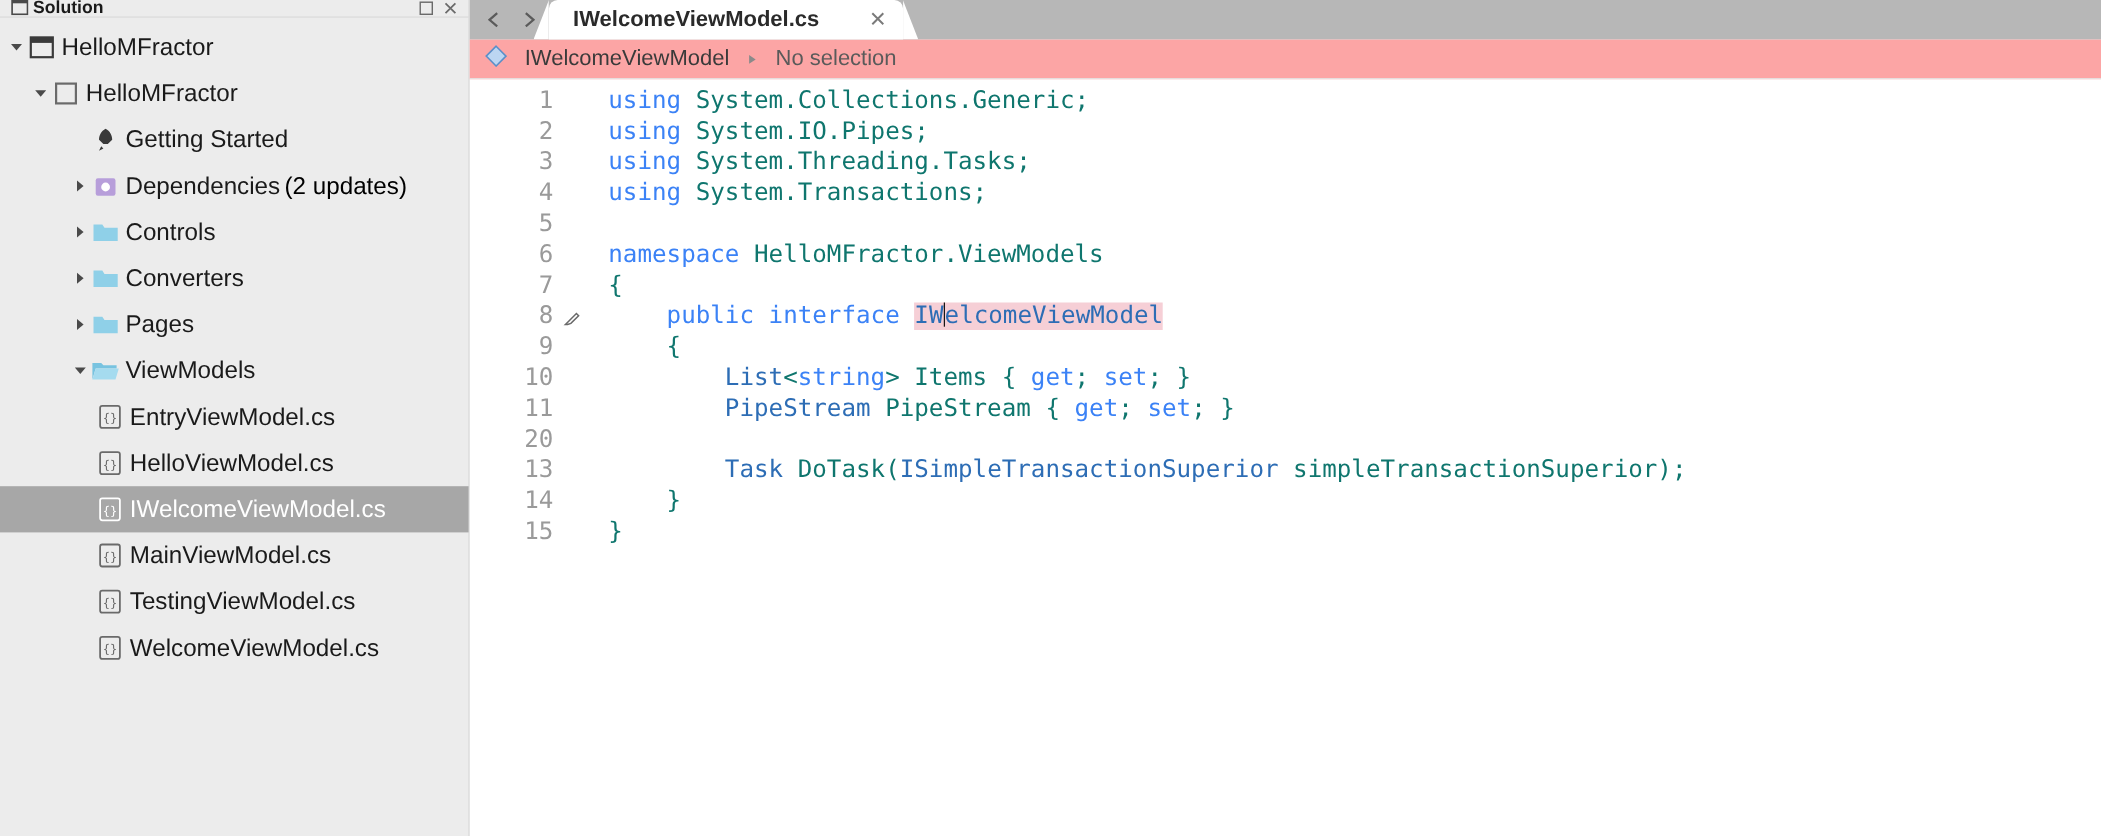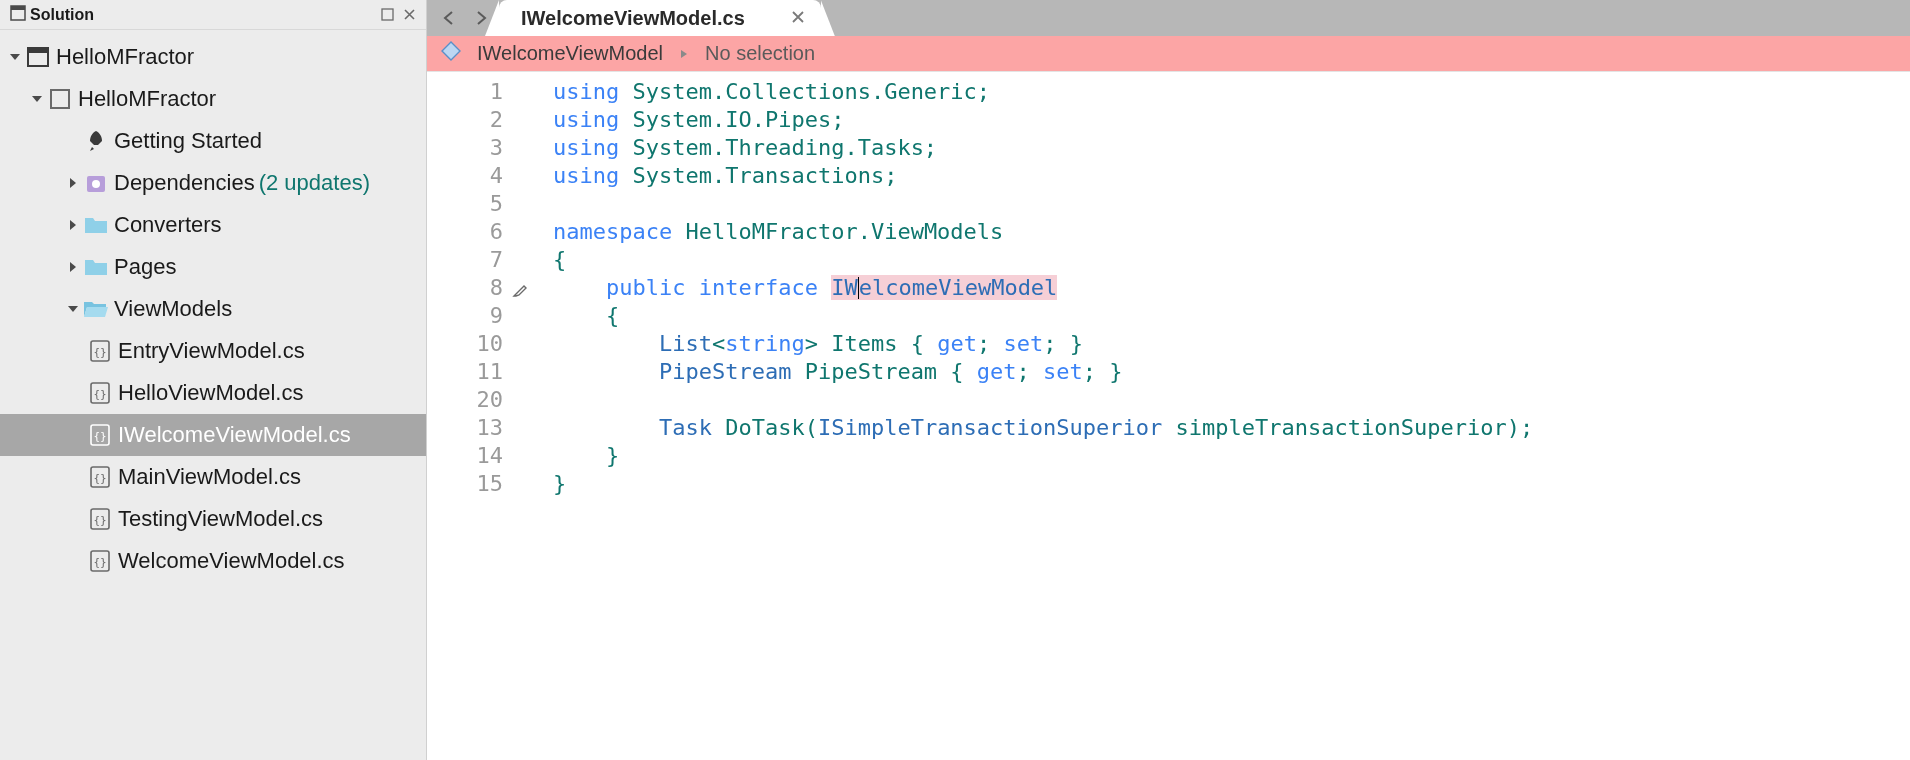--- a/index.html
+++ b/index.html
@@ -23,21 +23,21 @@
     background: #ececec;
     border-right: 1px solid #d0d0d0;
     display: flex;
     flex-direction: column;
   }
   .sidebar-header {
     display: flex;
     align-items: center;
     padding: 3px 8px 3px 10px;
     border-bottom: 1px solid #d8d8d8;
-    height: 30px;
+    height: 16px;
   }
   .sidebar-header .title {
     font-weight: 600;
     font-size: 16px;
     margin-left: 4px;
     flex: 1;
   }
   .sidebar-header .win-btn {
     width: 18px;
     height: 18px;
@@ -71,21 +71,21 @@
   }
   .tree-row .icon {
     width: 28px;
     display: flex;
     justify-content: center;
     align-items: center;
     margin-right: 4px;
   }
   .tree-row .label { }
   .tree-row .note {
-    color: #0f766e;
+    color: #000000;
     margin-left: 4px;
   }
   .indent-0 { padding-left: 6px; }
   .indent-1 { padding-left: 28px; }
   .indent-2 { padding-left: 64px; }
   .indent-3 { padding-left: 86px; }
   .folder-icon svg, .file-icon svg { display: block; }
   
   .editor-pane {
     flex: 1;
@@ -281,20 +281,33 @@
         <span class="icon">
           <svg width="24" height="24" viewBox="0 0 24 24">
               <rect x="3" y="5" width="18" height="16" rx="2" fill="#b79eda"></rect>
               <circle cx="12" cy="13" r="4" fill="#fff"></circle>
             </svg>
         </span>
         <span class="label">Dependencies</span>
         <span class="note">(2 updates)</span>
       </div>
 
+      <div class="tree-row indent-2">
+        <span class="chevron">
+          <svg width="12" height="12" viewBox="0 0 12 12">
+              <path d="M3 1 L9 6 L3 11 Z" fill="#4a4a4a"></path>
+            </svg>
+        </span>
+        <span class="icon folder-icon">
+          <svg width="24" height="20" viewBox="0 0 24 20">
+              <path d="M1 3 L9 3 L11 6 L23 6 L23 18 L1 18 Z" fill="#8fd0e8"></path>
+            </svg>
+        </span>
+        <span class="label">Controls</span>
+      </div>
 
       <div class="tree-row indent-2">
         <span class="chevron">
           <svg width="12" height="12" viewBox="0 0 12 12">
               <path d="M3 1 L9 6 L3 11 Z" fill="#4a4a4a"></path>
             </svg>
         </span>
         <span class="icon folder-icon">
           <svg width="24" height="20" viewBox="0 0 24 20">
               <path d="M1 3 L9 3 L11 6 L23 6 L23 18 L1 18 Z" fill="#8fd0e8"></path>

